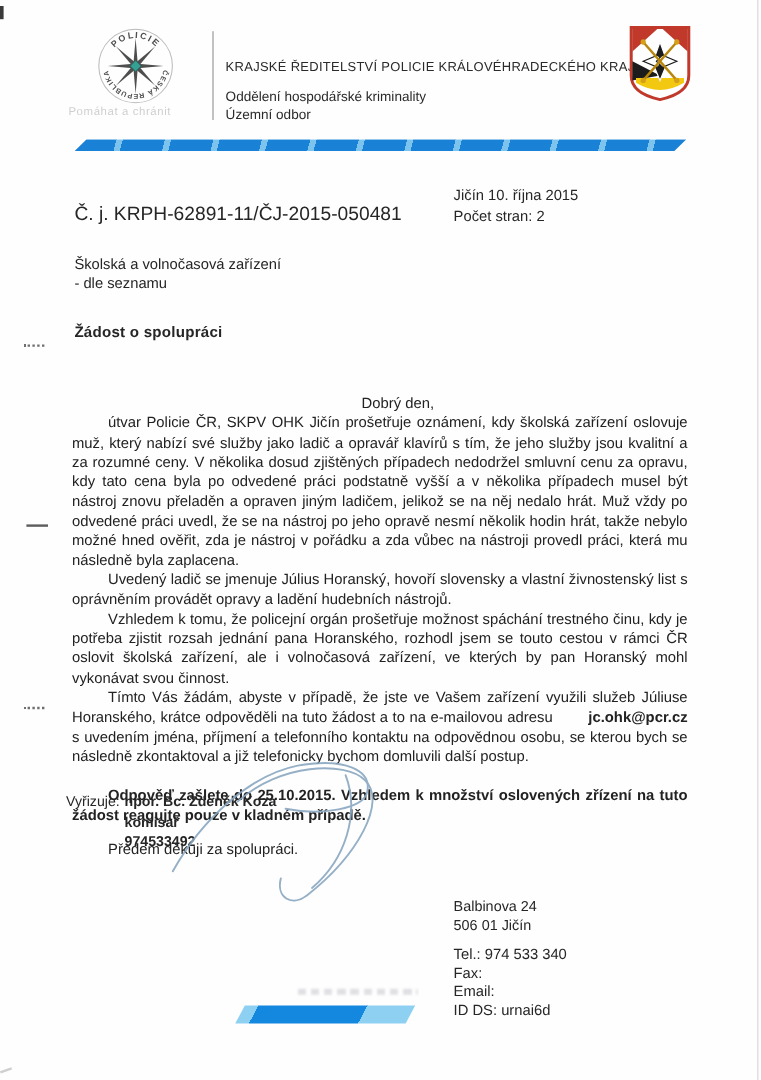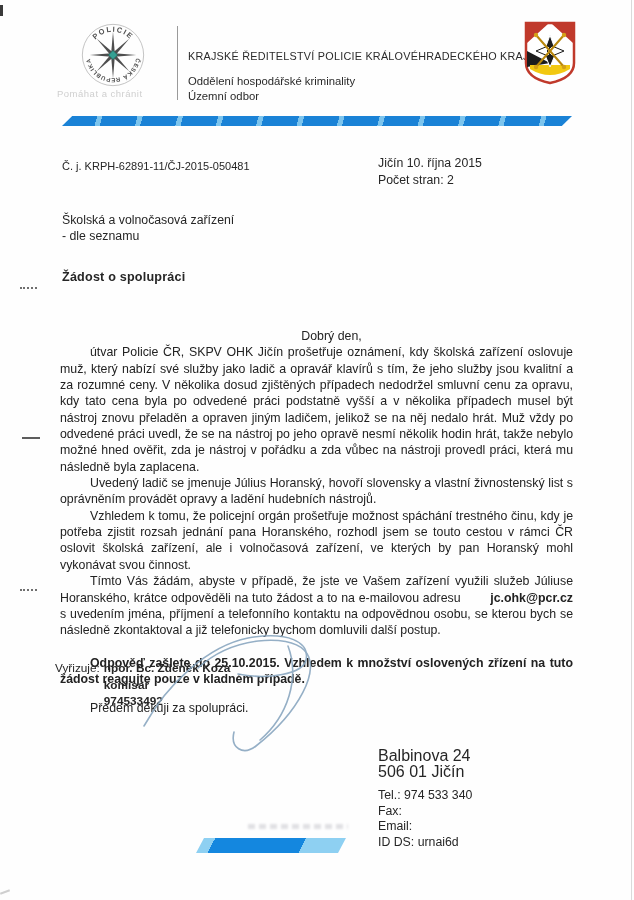--- a/index.html
+++ b/index.html
@@ -16,40 +16,40 @@
   .org-title{left:188px;top:50px;font-size:10.8px;letter-spacing:.25px;color:#2a2a2a;white-space:nowrap;}
   .dept{left:188px;top:74px;font-size:11.3px;line-height:14.5px;color:#2a2a2a;}
   .motto{left:57px;top:88px;font-size:9.5px;color:#cfcfcf;letter-spacing:.5px;filter:blur(.4px);}
   .crest{left:524px;top:20px;width:52px;height:66px;}
   .bar-top{
     left:62px;top:116px;width:510px;height:10px;
     background:repeating-linear-gradient(105deg,#1a82d6 0px,#1a82d6 34px,#7cc4ed 34px,#7cc4ed 39px);
     clip-path:polygon(2% 0,100% 0,98% 100%,0 100%);
   }
   
-  .ref{left:62px;top:160px;font-size:11px;}
+  .ref{left:62px;top:170px;font-size:16px;}
   .meta-right{left:362px;top:155px;font-size:12.3px;line-height:17px;margin-left:16px;}
   .recipient{left:62px;top:213px;font-size:12.3px;line-height:15.5px;}
   .subject{left:62px;top:270px;font-size:12.6px;font-weight:bold;letter-spacing:.2px;}
   
   .body-text{
     left:60px;top:328px;width:513px;
     font-size:12.35px;line-height:16.35px;text-align:justify;color:#222;
   }
   .body-text p{margin:0;text-indent:30px;}
   .greeting{text-align:center;}
   .p-bold{font-weight:bold;margin-top:16px !important;}
   .closing{margin-top:13px !important;text-align:left;}
   .email-bold{font-weight:bold;margin-left:26px;}
   
   .sig-block{left:55px;top:660px;font-size:11.8px;line-height:16.5px;display:flex;gap:4px;}
   .sig-lines{display:flex;flex-direction:column;font-weight:bold;}
   .signature-svg{left:138px;top:628px;width:210px;height:125px;pointer-events:none;}
   
-  .addr{left:378px;top:748px;font-size:16px;line-height:15.5px;}
+  .addr{left:378px;top:748px;font-size:12px;line-height:15.5px;}
   .contact{left:378px;top:788px;font-size:12.3px;line-height:15.5px;}
   .bar-bottom{left:200px;top:838px;width:142px;height:15px;transform:skewX(-28deg);
     background:linear-gradient(90deg,#8ed0f2 0 8%,#1487df 8% 72%,#8ed0f2 72% 100%);}
   .bleed{left:248px;top:824px;width:100px;height:5px;
     background:repeating-linear-gradient(90deg,rgba(90,90,110,.18) 0 7px,transparent 7px 11px);
     filter:blur(.8px);}
   
   .fold-dots{width:17px;border-top:2px dotted #6f6f6f;}
   .fd1{left:20px;top:287px;} .fd2{left:20px;top:589px;}
   .fold-dash{left:22px;top:437px;width:18px;border-top:2px solid #5d5d5d;}

